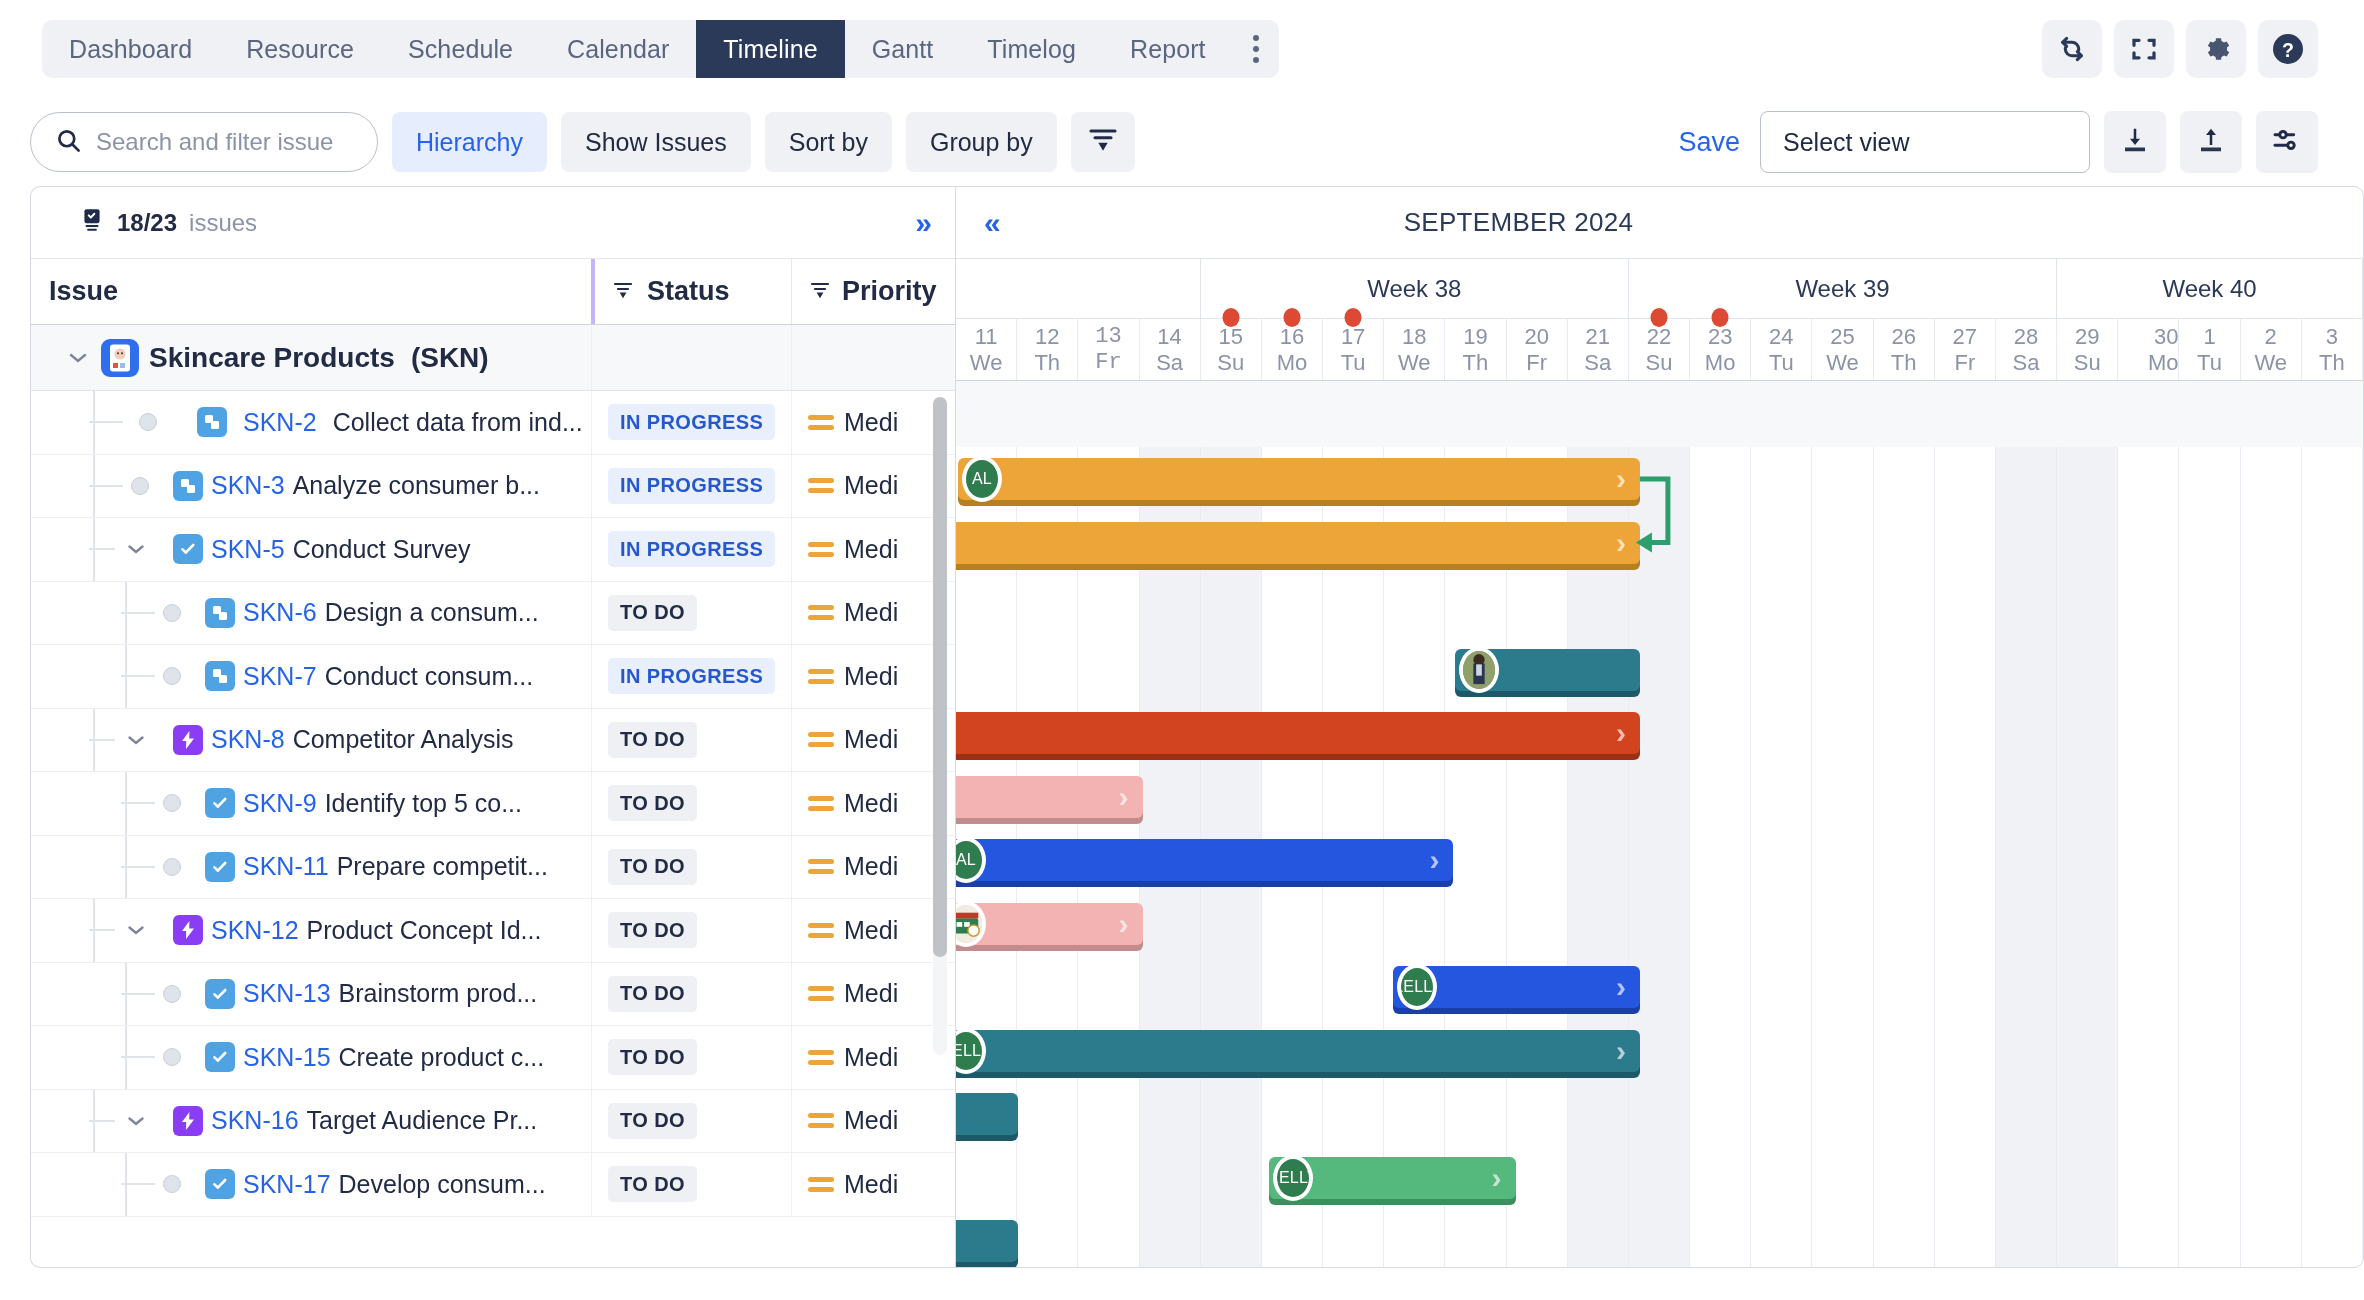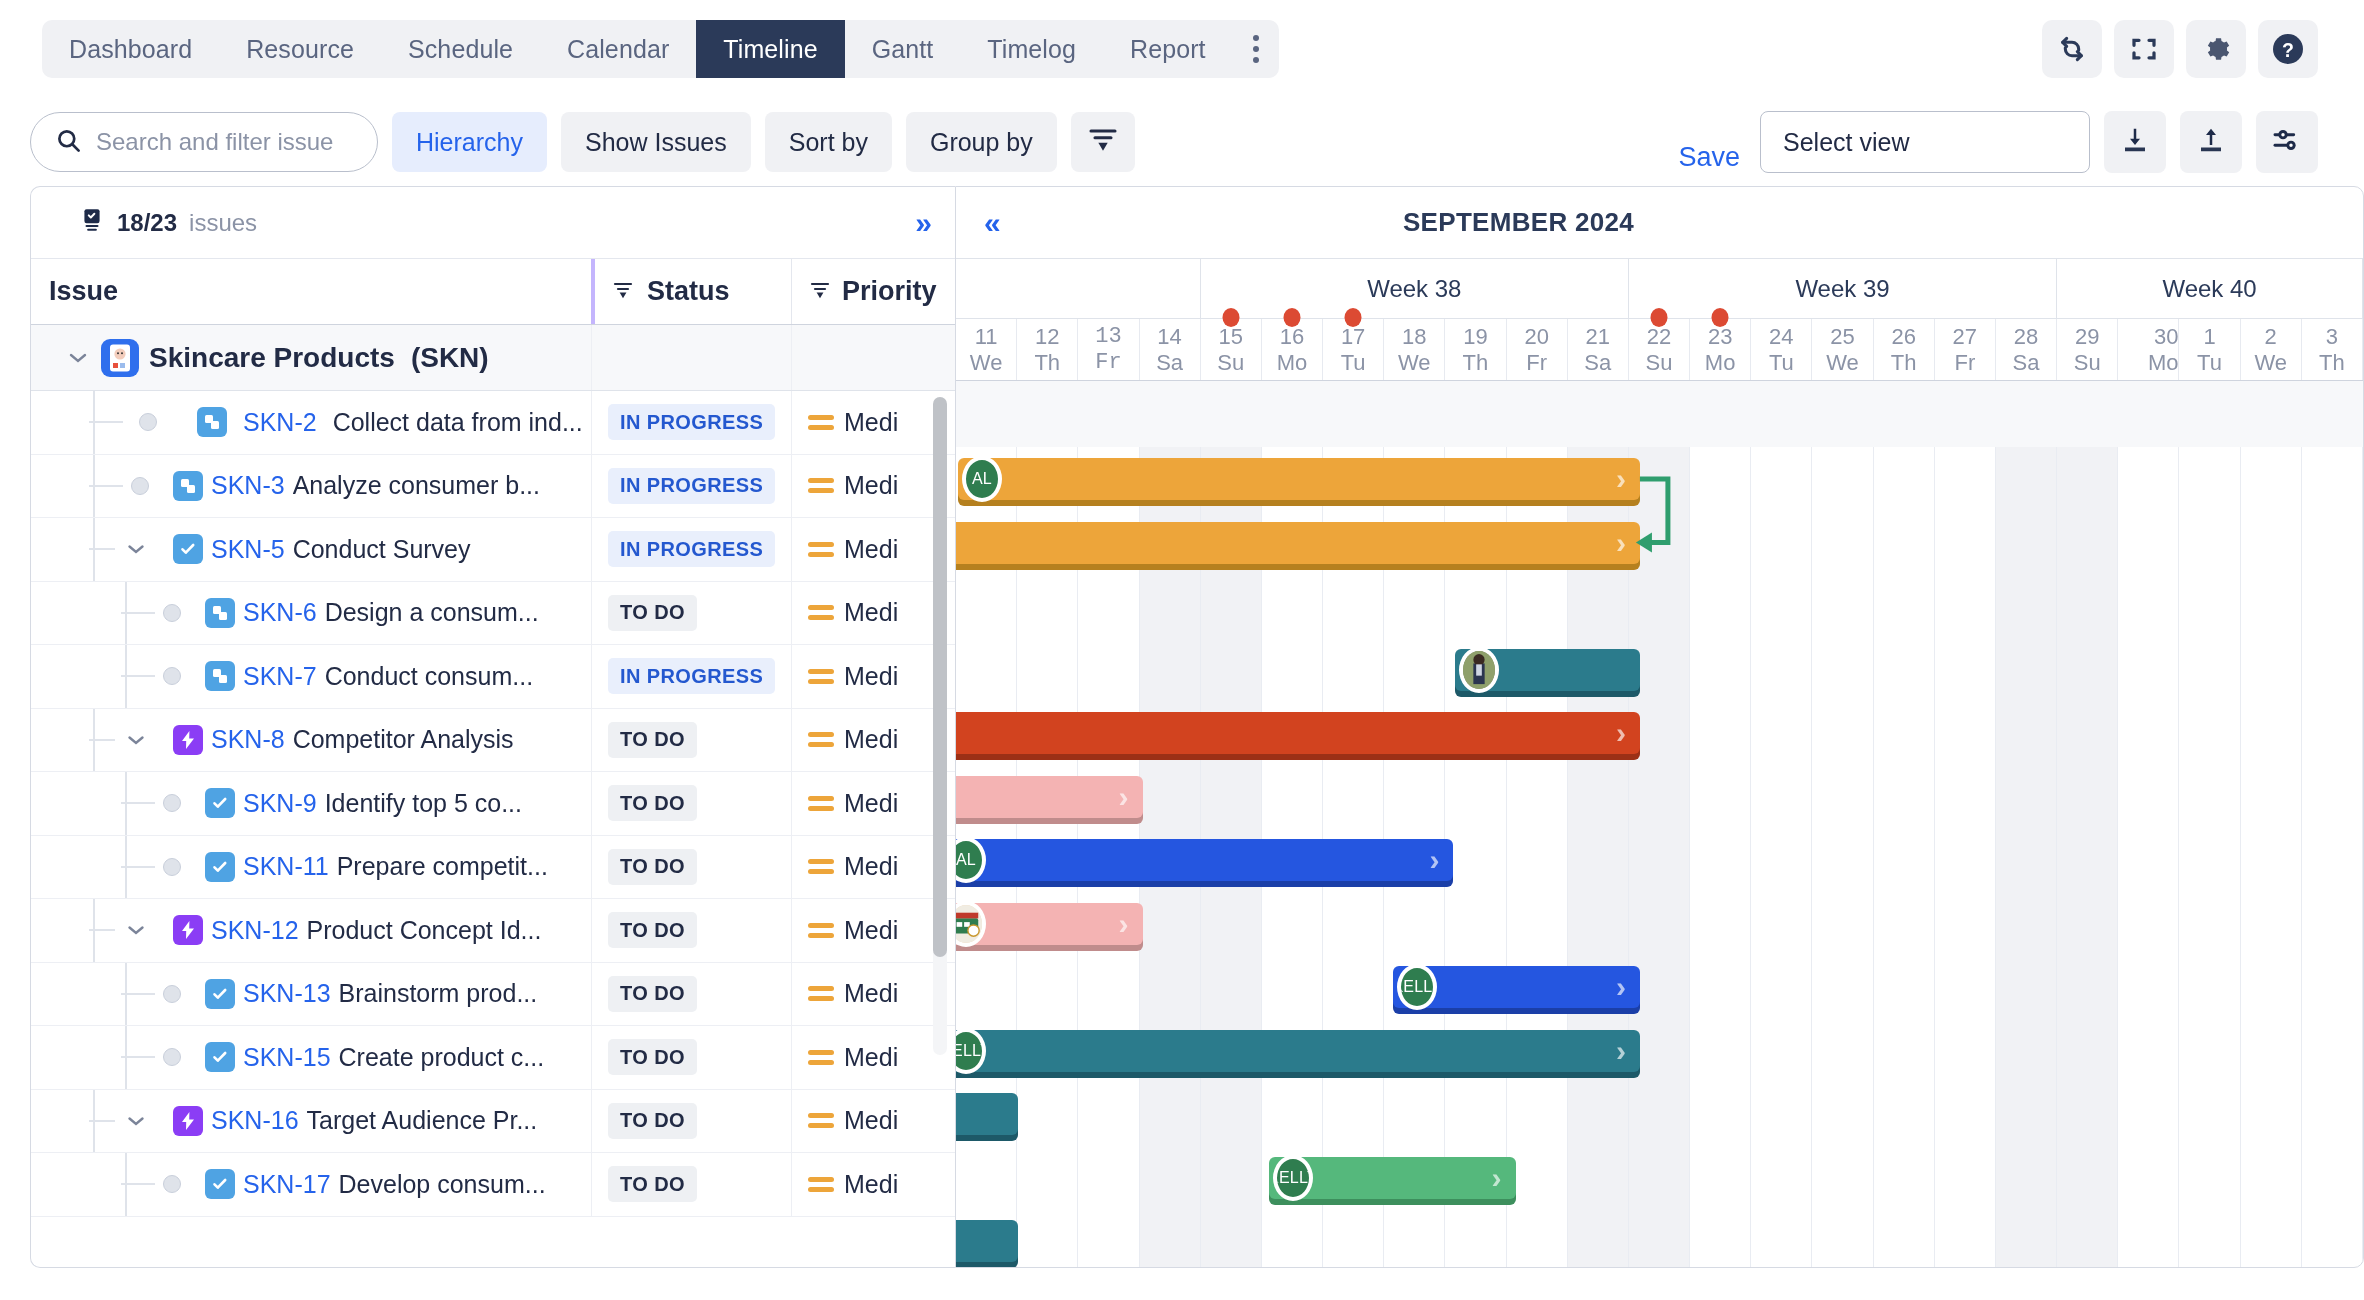--- a/index.html
+++ b/index.html
@@ -89,21 +89,21 @@
     display: flex; align-items: center; justify-content: center;
     padding: 0 24px;
     font-size: 25px;
     color: #222b45;
     cursor: pointer;
     white-space: nowrap;
   }
   .tbtn.accent { background: #e6edfd; color: #2563eb; }
   .tbtn.iconsq { width: 64px; padding: 0; }
 
-  .tb-right { margin-left: auto; display: flex; align-items: flex-end; gap: 14px; }
+  .tb-right { margin-left: auto; display: flex; align-items: center; gap: 14px; }
   .savelink { font-size: 27px; color: #2563eb; cursor: pointer; margin-right: 6px; }
   .selectview {
     width: 330px; height: 62px;
     border: 1.5px solid #b9bfcc;
     border-radius: 8px;
     display: flex; align-items: center;
     padding: 0 22px;
     font-size: 25px;
     color: #222b45;
     background: #fff;
@@ -211,21 +211,21 @@
   }
   .tl-monthrow {
     height: 72px; display:flex; align-items:center;
     position: relative;
     border-bottom: 1px solid #dfe3ea;
   }
   .tl-back { color:#2563eb; font-size:30px; font-weight:700; letter-spacing:-3px; margin-left:28px; cursor:pointer; }
   .tl-month {
     position:absolute; left: 0; right: 0;
     text-align: center;
-    font-size: 26px; font-weight: 700; color:#2b3a59; letter-spacing:.3px;
+    font-size: 26px; font-weight: 400; color:#2b3a59; letter-spacing:.3px;
     pointer-events:none;
   }
   .tl-month-inner { width: 1125px; text-align: center; margin-left: 0; }
 
   .tl-weekrow { height: 60px; display:flex; border-bottom: 1px solid #dfe3ea; position:relative; }
   .weekcell {
     display:flex; align-items:center; justify-content:center;
     font-size: 24px; color:#2b3a59;
     border-right: 1px solid #dfe3ea;
     position:relative;

